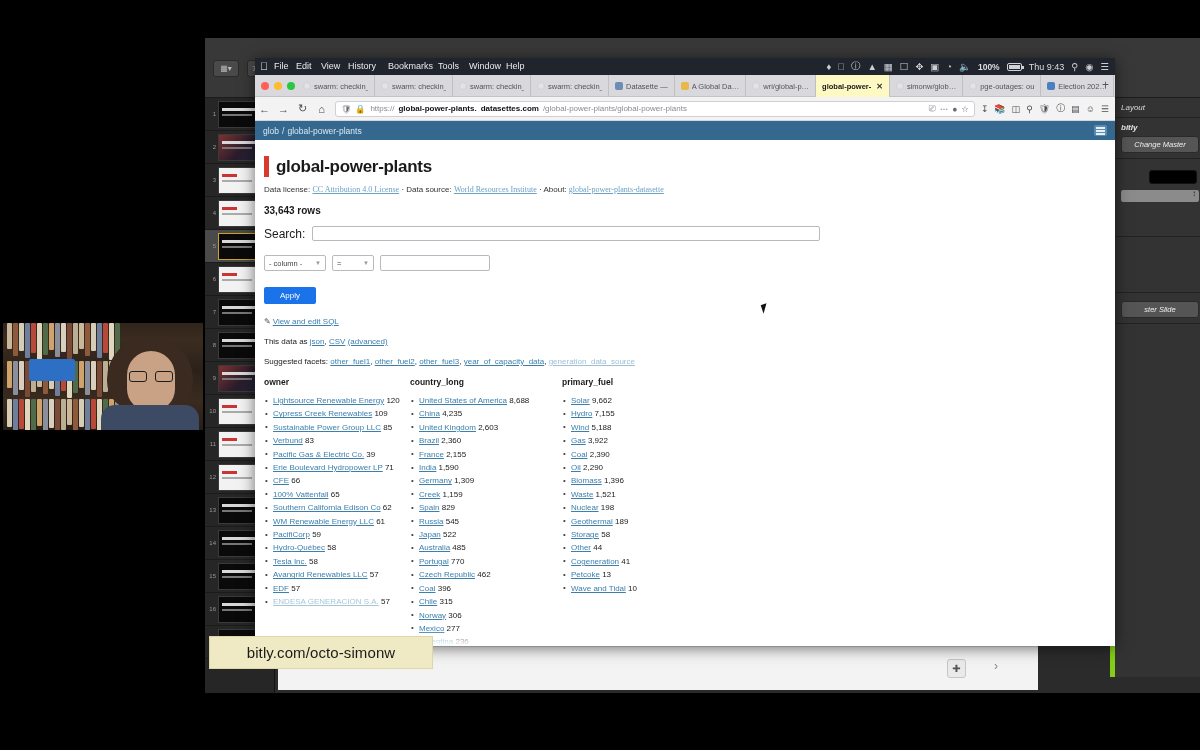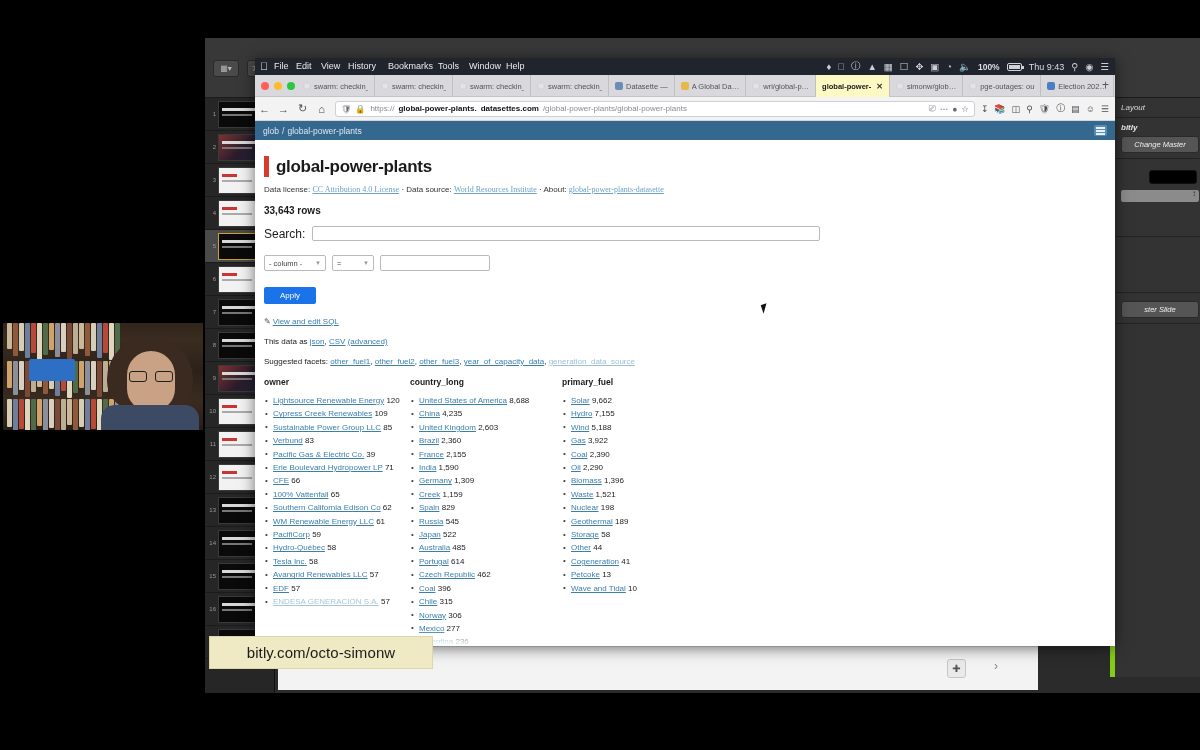--- a/index.html
+++ b/index.html
@@ -562,21 +562,21 @@
                 <li><a href="#">United Kingdom</a><span class="n"> 2,603</span></li>
                 <li><a href="#">Brazil</a><span class="n"> 2,360</span></li>
                 <li><a href="#">France</a><span class="n"> 2,155</span></li>
                 <li><a href="#">India</a><span class="n"> 1,590</span></li>
                 <li><a href="#">Germany</a><span class="n"> 1,309</span></li>
                 <li><a href="#">Creek</a><span class="n"> 1,159</span></li>
                 <li><a href="#">Spain</a><span class="n"> 829</span></li>
                 <li><a href="#">Russia</a><span class="n"> 545</span></li>
                 <li><a href="#">Japan</a><span class="n"> 522</span></li>
                 <li><a href="#">Australia</a><span class="n"> 485</span></li>
-                <li><a href="#">Portugal</a><span class="n"> 614</span></li>
+                <li><a href="#">Portugal</a><span class="n"> 770</span></li>
                 <li><a href="#">Czech Republic</a><span class="n"> 462</span></li>
                 <li><a href="#">Coal</a><span class="n"> 396</span></li>
                 <li><a href="#">Chile</a><span class="n"> 315</span></li>
                 <li><a href="#">Norway</a><span class="n"> 306</span></li>
                 <li><a href="#">Mexico</a><span class="n"> 277</span></li>
                 <li><a href="#">Argentina</a><span class="n"> 236</span></li>
               </ul>
             </div>
             <div class="facet">
               <h3>primary_fuel</h3>

